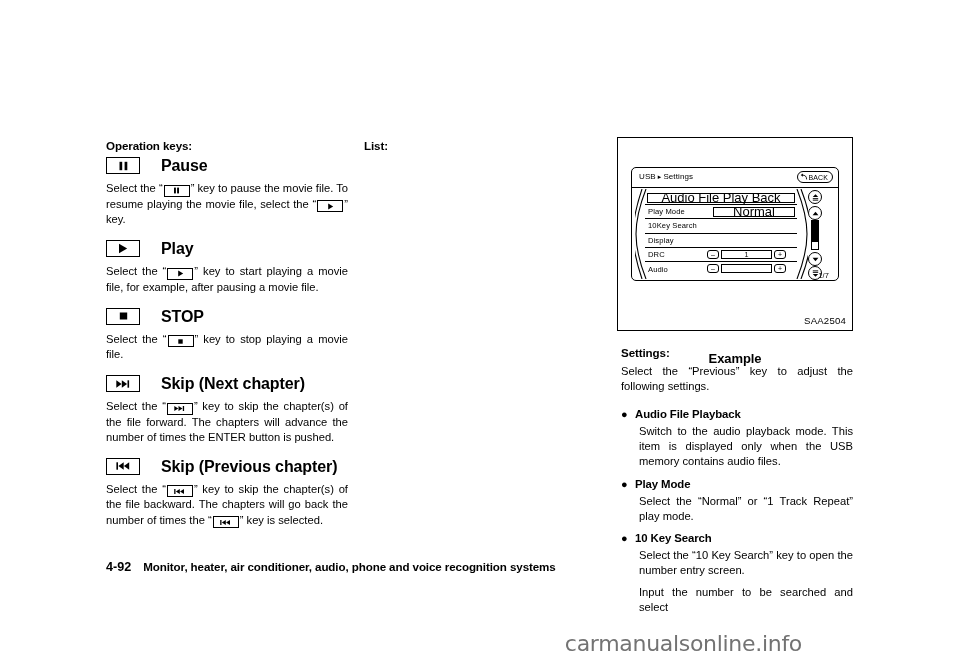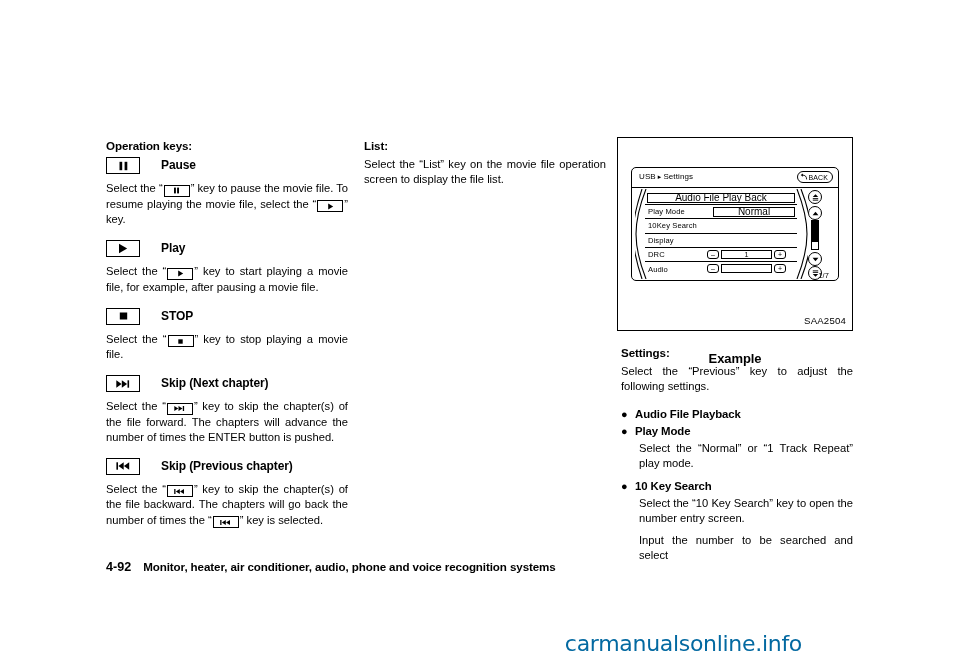--- a/index.html
+++ b/index.html
@@ -53,21 +53,21 @@
 
   
   .key-head {
     display: flex;
     align-items: center;
     margin: 0 0 7px 0;
     gap: 9px;
   }
   .key-head .kb { flex: 0 0 auto; }
   .key-head .kl {
-    font-size: 12px;
+    font-size: 16px;
     font-weight: bold;
     letter-spacing: -0.1px;
     padding-left: 12px;
   }
 
   
   .kb {
     display: inline-flex;
     align-items: center;
     justify-content: center;
@@ -187,21 +187,21 @@
     padding-left: 3px;
     letter-spacing: 0.1px;
     white-space: nowrap;
   }
   .vbox {
     border: 1px solid #000;
     height: 9.5px;
     display: flex;
     align-items: center;
     justify-content: center;
-    font-size: 10px;
+    font-size: 13px;
     box-sizing: border-box;
     background: #fff;
   }
   .vbox.wide {
     position: absolute;
     left: 2px; right: 2px;
     top: 2px;
   }
   .vbox.half {
     position: absolute;
@@ -328,21 +328,21 @@
     font-size: 11.6px;
     font-weight: bold;
     letter-spacing: -0.1px;
   }
 
   .watermark {
     position: absolute;
     right: 10px;
     bottom: 8px;
     font-size: 22px;
-    color: #0369a1;
+    color: #737373;
     letter-spacing: -0.3px;
     font-family: "DejaVu Sans", sans-serif;
   }
 </style>
 </head>
 <body>
 
 <div class="page">
 
   <div class="col col-left">
@@ -435,21 +435,20 @@
           <svg class="gl" width="13" height="7" viewBox="0 0 13 7" aria-hidden="true">
             <rect x="1.2" y="1" width="1.3" height="5" fill="#000"></rect>
             <polygon points="6.8,1 2.8,3.5 6.8,6" fill="#000"></polygon>
             <polygon points="11,1 7,3.5 11,6" fill="#000"></polygon>
           </svg>
         </span><span>” key is selected.</span></p>
   </div>
 
   <div class="col col-mid">
     <h3 class="sec-title">List:</h3>
-    <p class="body">Select the “List” key on the movie file operation screen to display the file list.</p>
   </div>
 
   <div class="figure-wrap">
     <div class="figure-box">
 
       <div class="nav-screen">
 
         <div class="nav-topbar">
           <div class="nav-crumb">
             <span>USB</span><span class="sep">▸</span><span>Settings</span>
@@ -554,20 +553,21 @@
 
   <div class="col col-right">
     <h3 class="sec-title">Settings:</h3>
     <p class="body">Select the “Previous” key to adjust the following settings.</p>
 
     <div class="bullet-item">
       <div class="bullet-row">
         <span class="bullet-dot">●</span>
         <span class="bullet-title">Audio File Playback</span>
       </div>
+      <p class="bullet-body">Switch to the audio playback mode. This item is displayed only when the USB memory contains audio files.</p>
     </div>
 
     <div class="bullet-item">
       <div class="bullet-row">
         <span class="bullet-dot">●</span>
         <span class="bullet-title">Play Mode</span>
       </div>
       <p class="bullet-body">Select the “Normal” or “1 Track Repeat” play mode.</p>
     </div>
 

